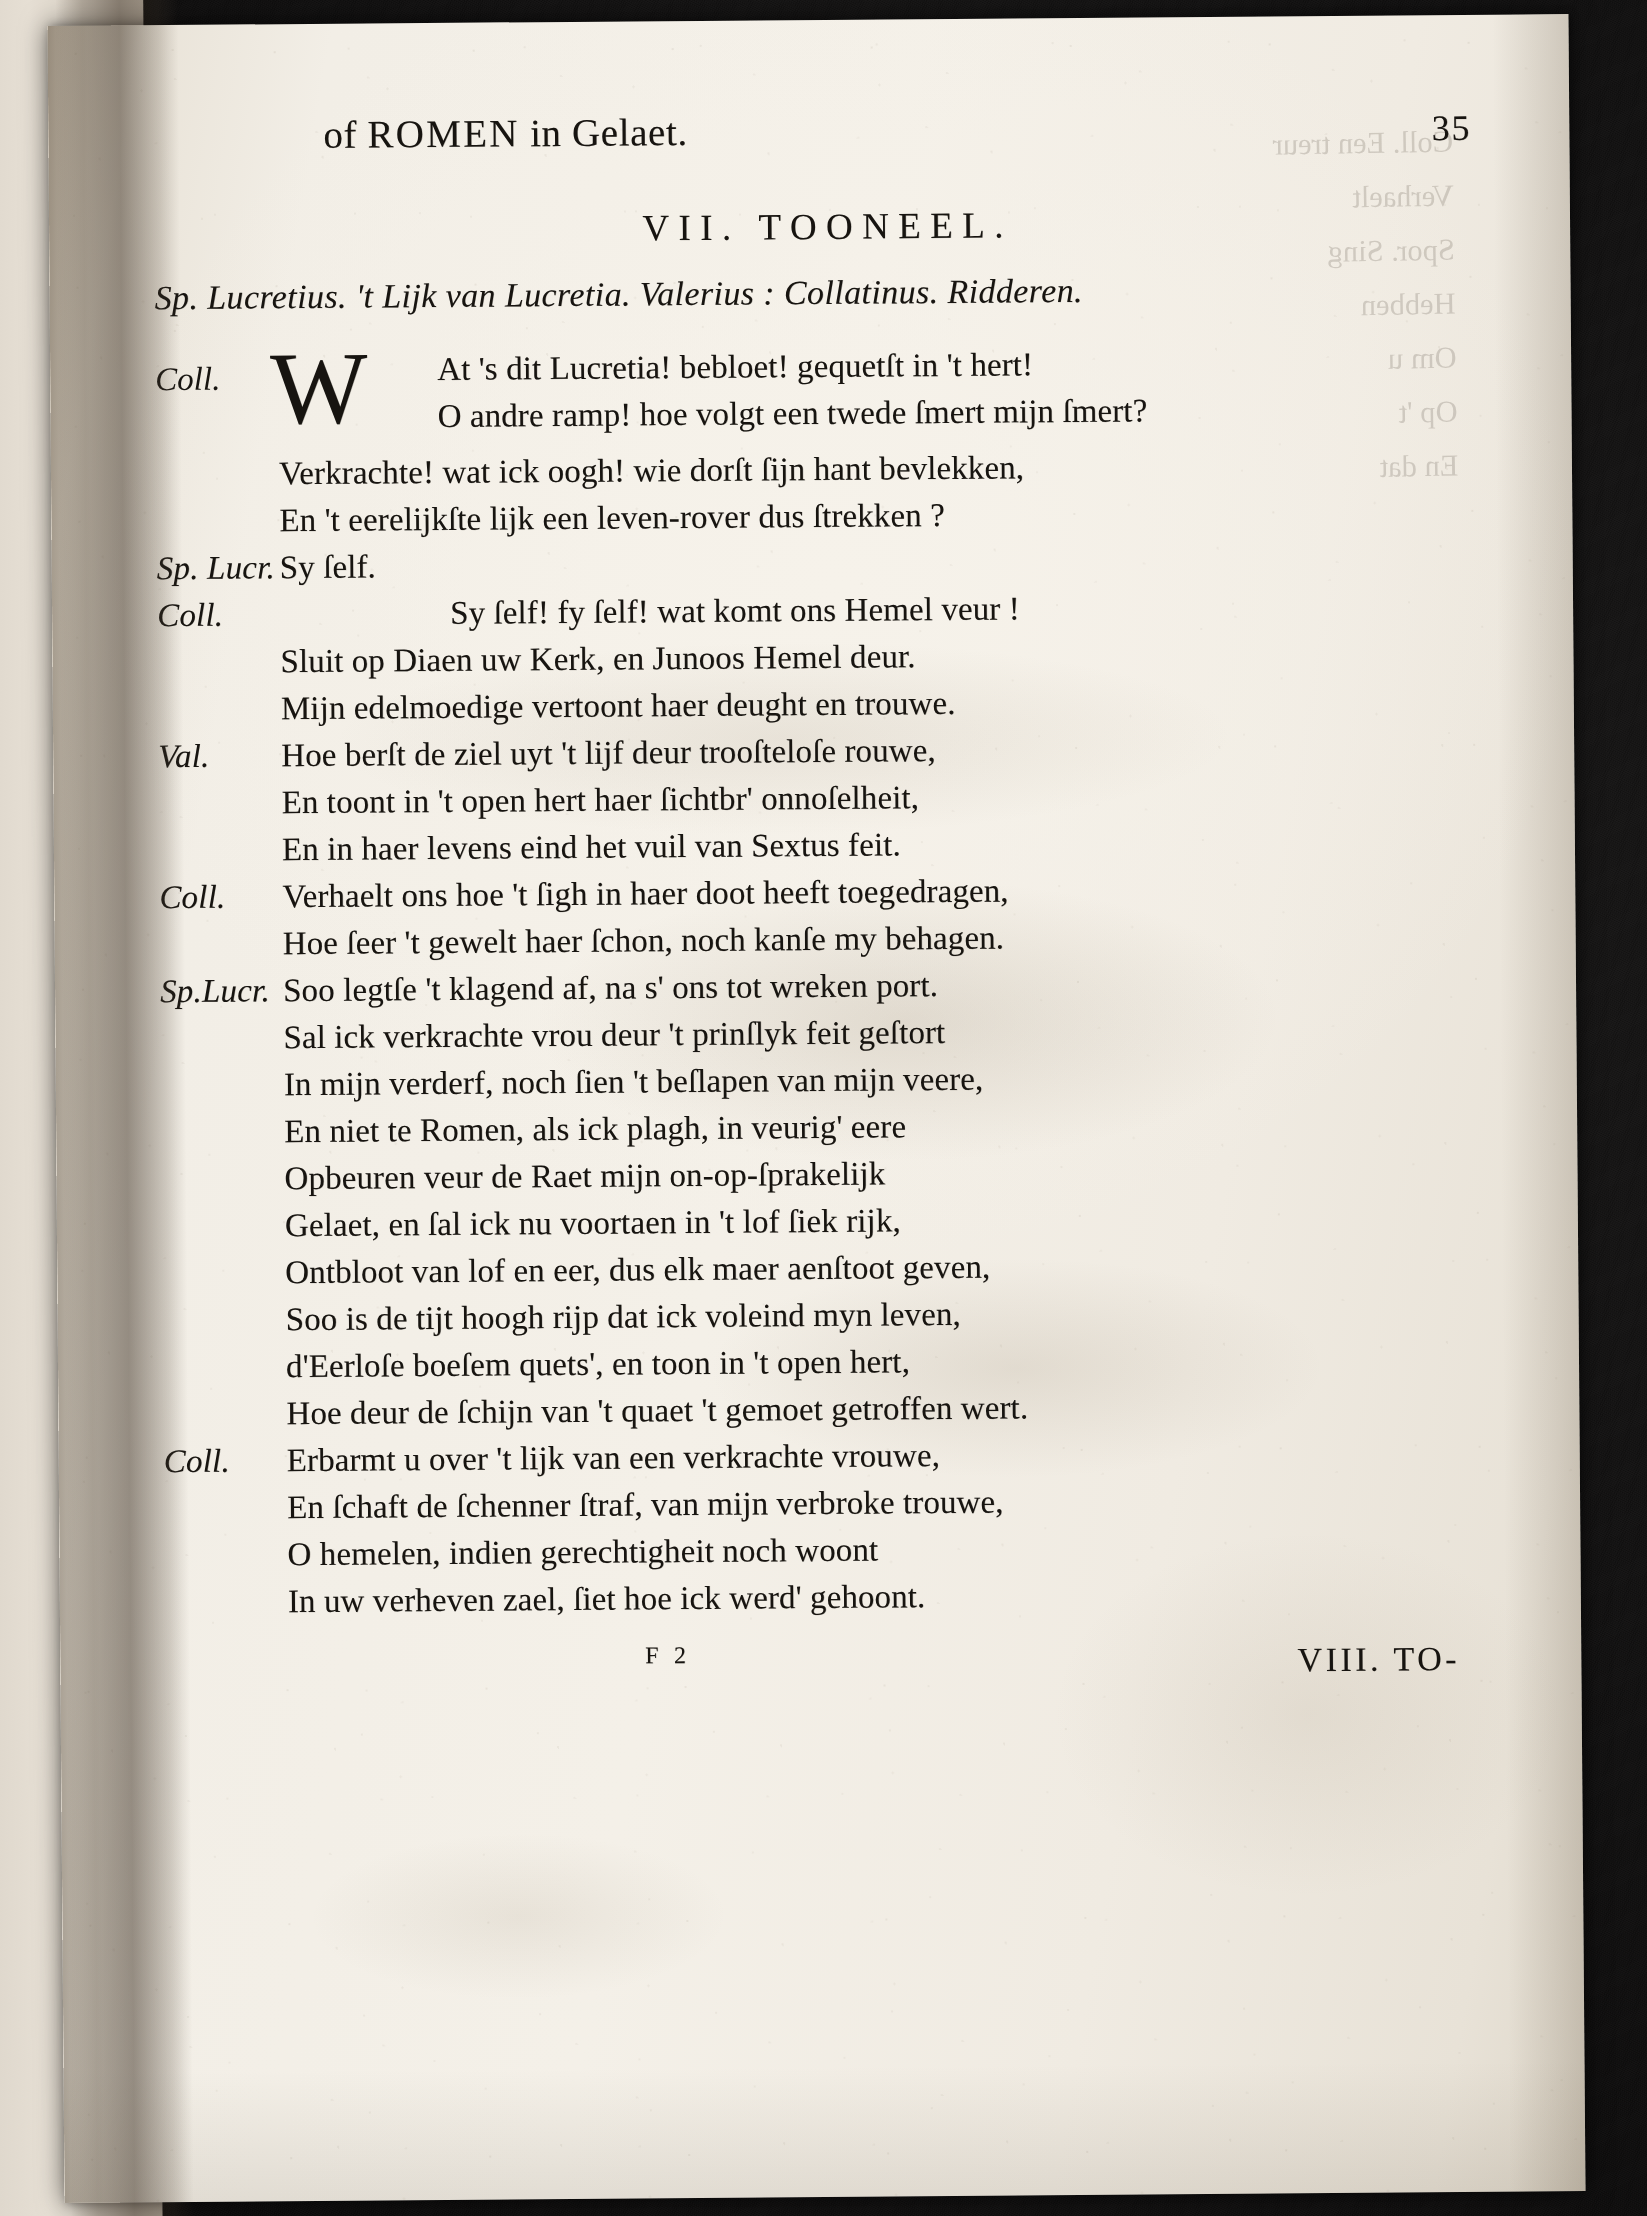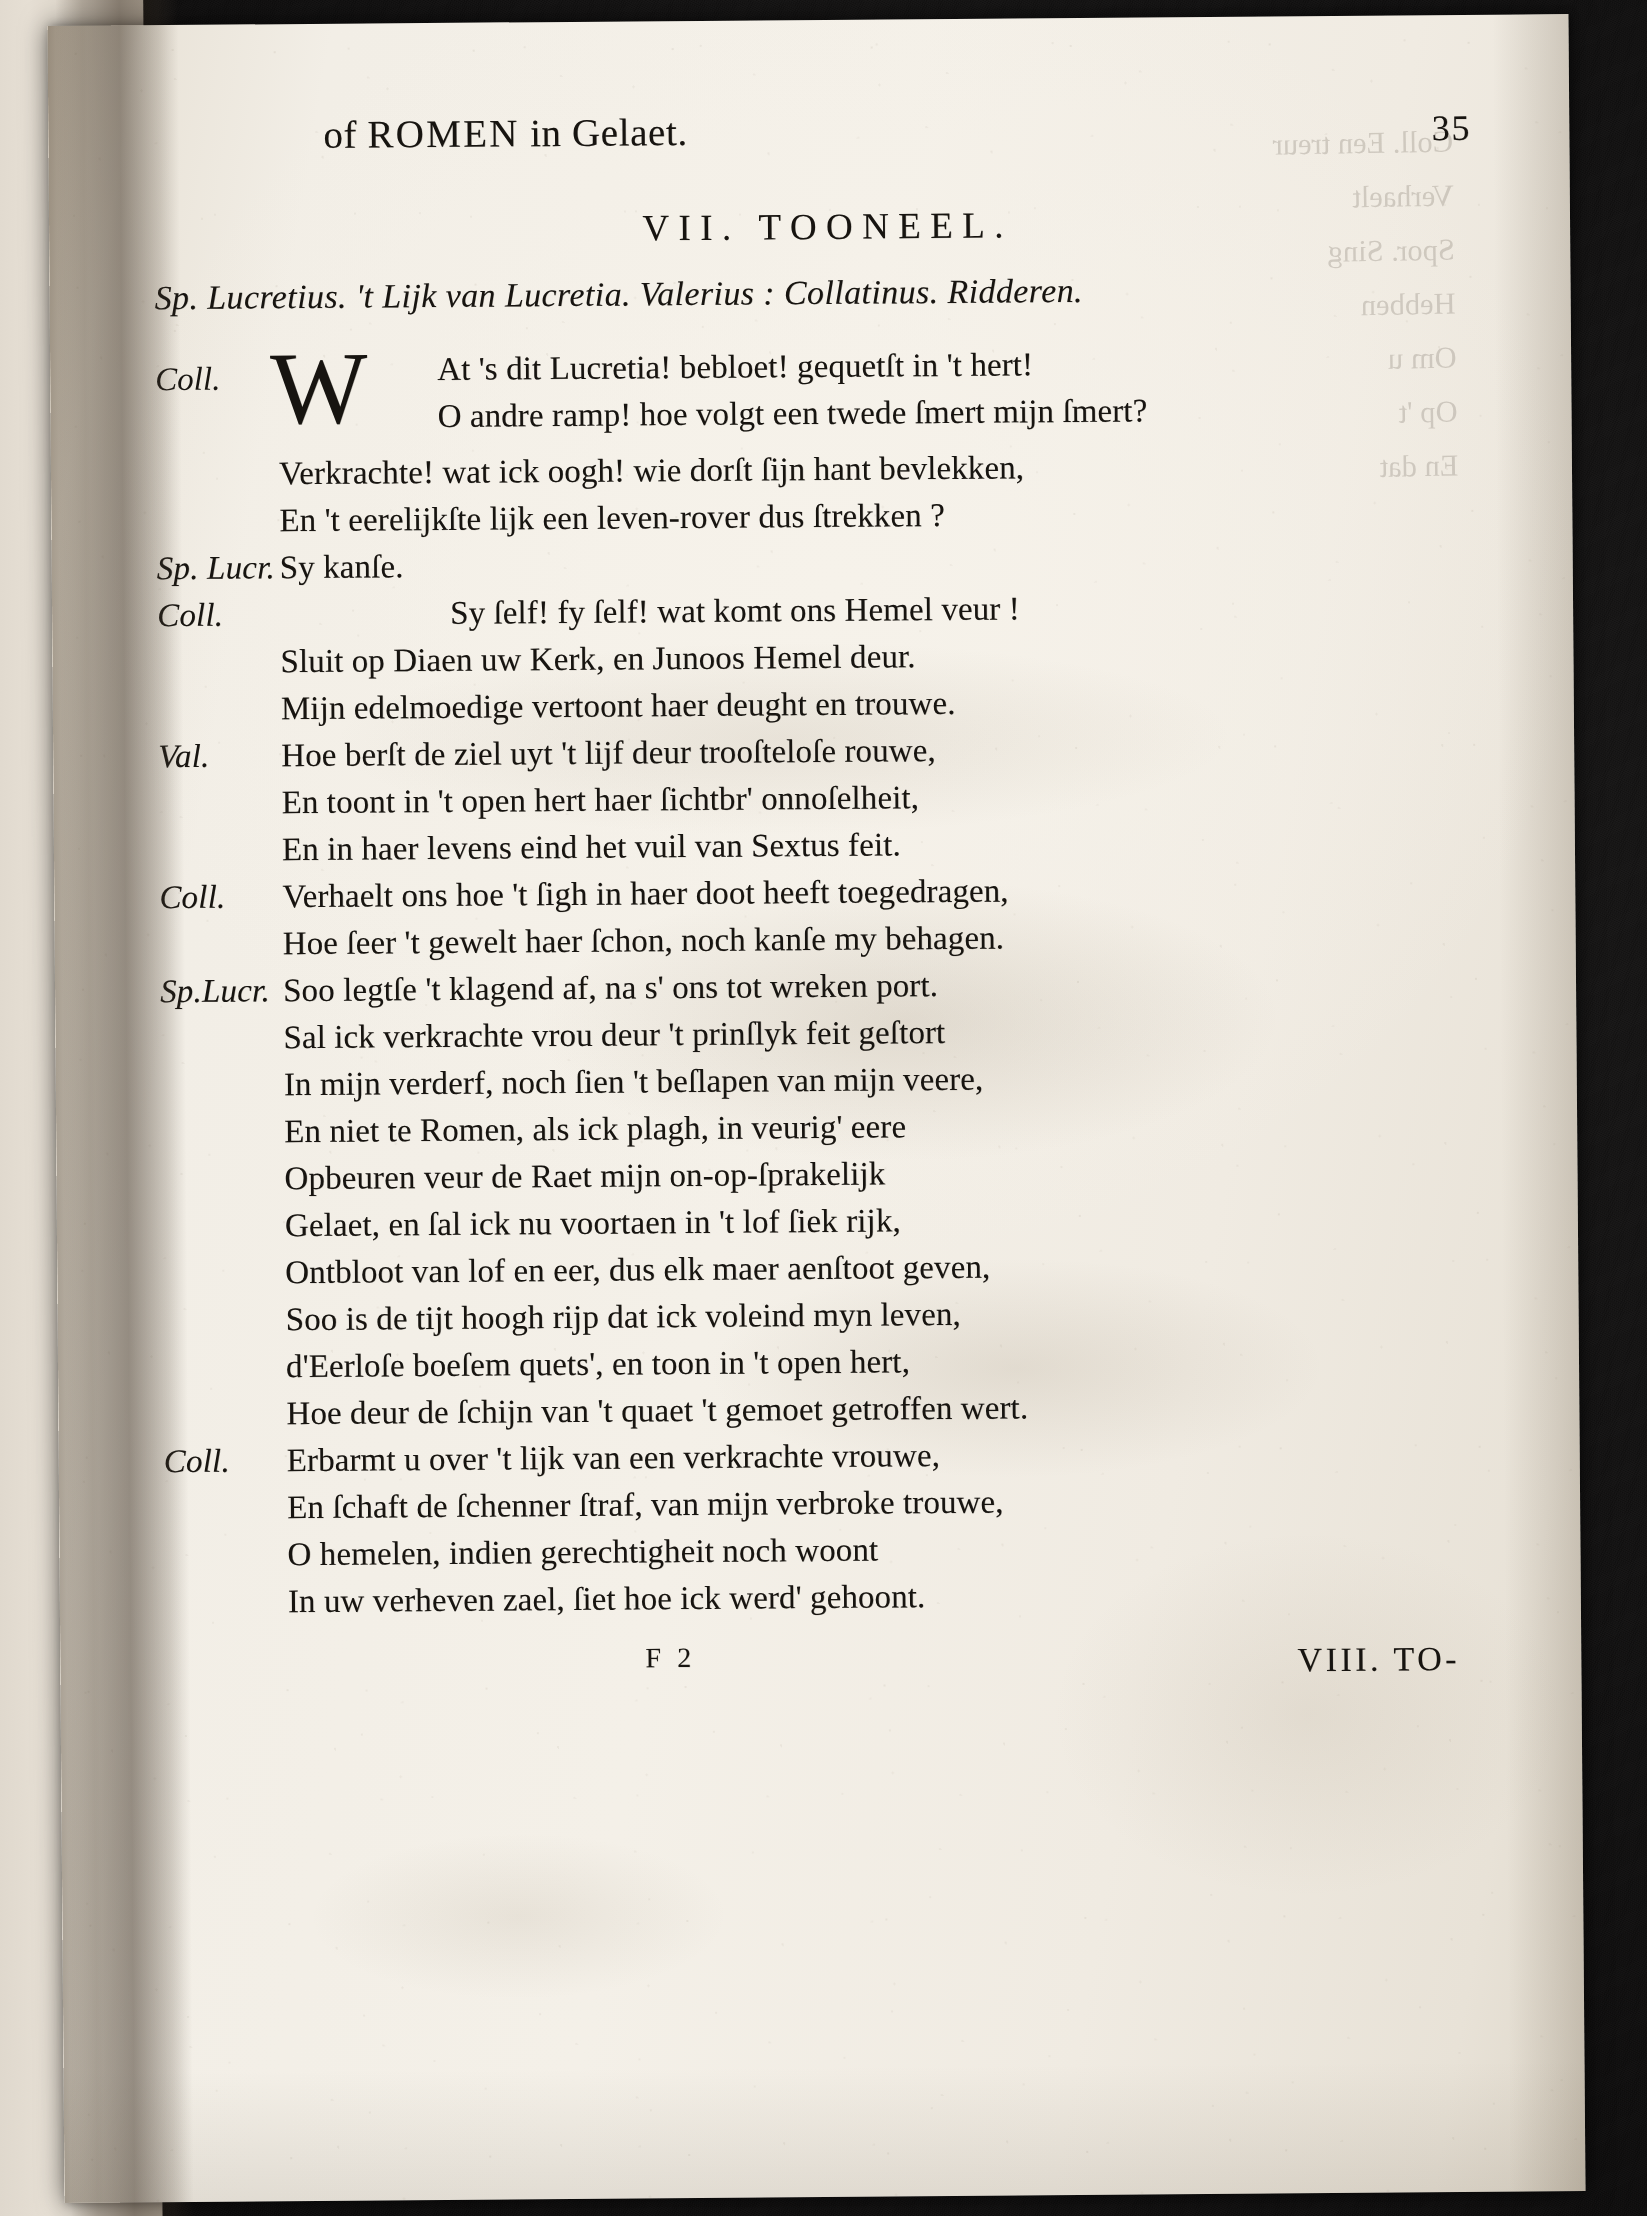--- a/index.html
+++ b/index.html
@@ -226,21 +226,21 @@
 
   .footer {
     position: relative;
     margin-top: 20px;
     height: 70px;
   }
   .signature {
     position: absolute;
     left: 480px;
     top: 0;
-    font-size: 28px;
+    font-size: 24px;
     letter-spacing: 4.7px;
   }
   .catchword {
     position: absolute;
     right: -17.6px;
     top: 4.7px;
     font-size: 34px;
     letter-spacing: 3.5px;
     white-space: nowrap;
   }
@@ -300,21 +300,21 @@
             <div class="vline">At 's dit Lucretia! bebloet! gequetſt in 't hert!</div>
             <div class="vline">O andre ramp! hoe volgt een twede ſmert mijn ſmert?</div>
           </div>
         </div>
         <div class="vline">Verkrachte! wat ick oogh!  wie dorſt ſijn hant bevlekken,</div>
         <div class="vline">En 't eerelijkſte lijk een leven-rover dus ſtrekken ?</div>
       </div>
 
       <div class="speech">
         <div class="vline">
-          <span class="spk">Sp. Lucr.</span><span>Sy kanſe.</span>
+          <span class="spk">Sp. Lucr.</span><span>Sy ſelf.</span>
         </div>
       </div>
 
       <div class="speech">
         <div class="vline midstart">
           <span class="spk">Coll.</span><span>Sy ſelf! fy ſelf! wat komt ons Hemel veur !</span>
         </div>
         <div class="vline">Sluit op Diaen uw Kerk, en Junoos Hemel deur.</div>
         <div class="vline">Mijn edelmoedige vertoont haer deught en trouwe.</div>
       </div>

